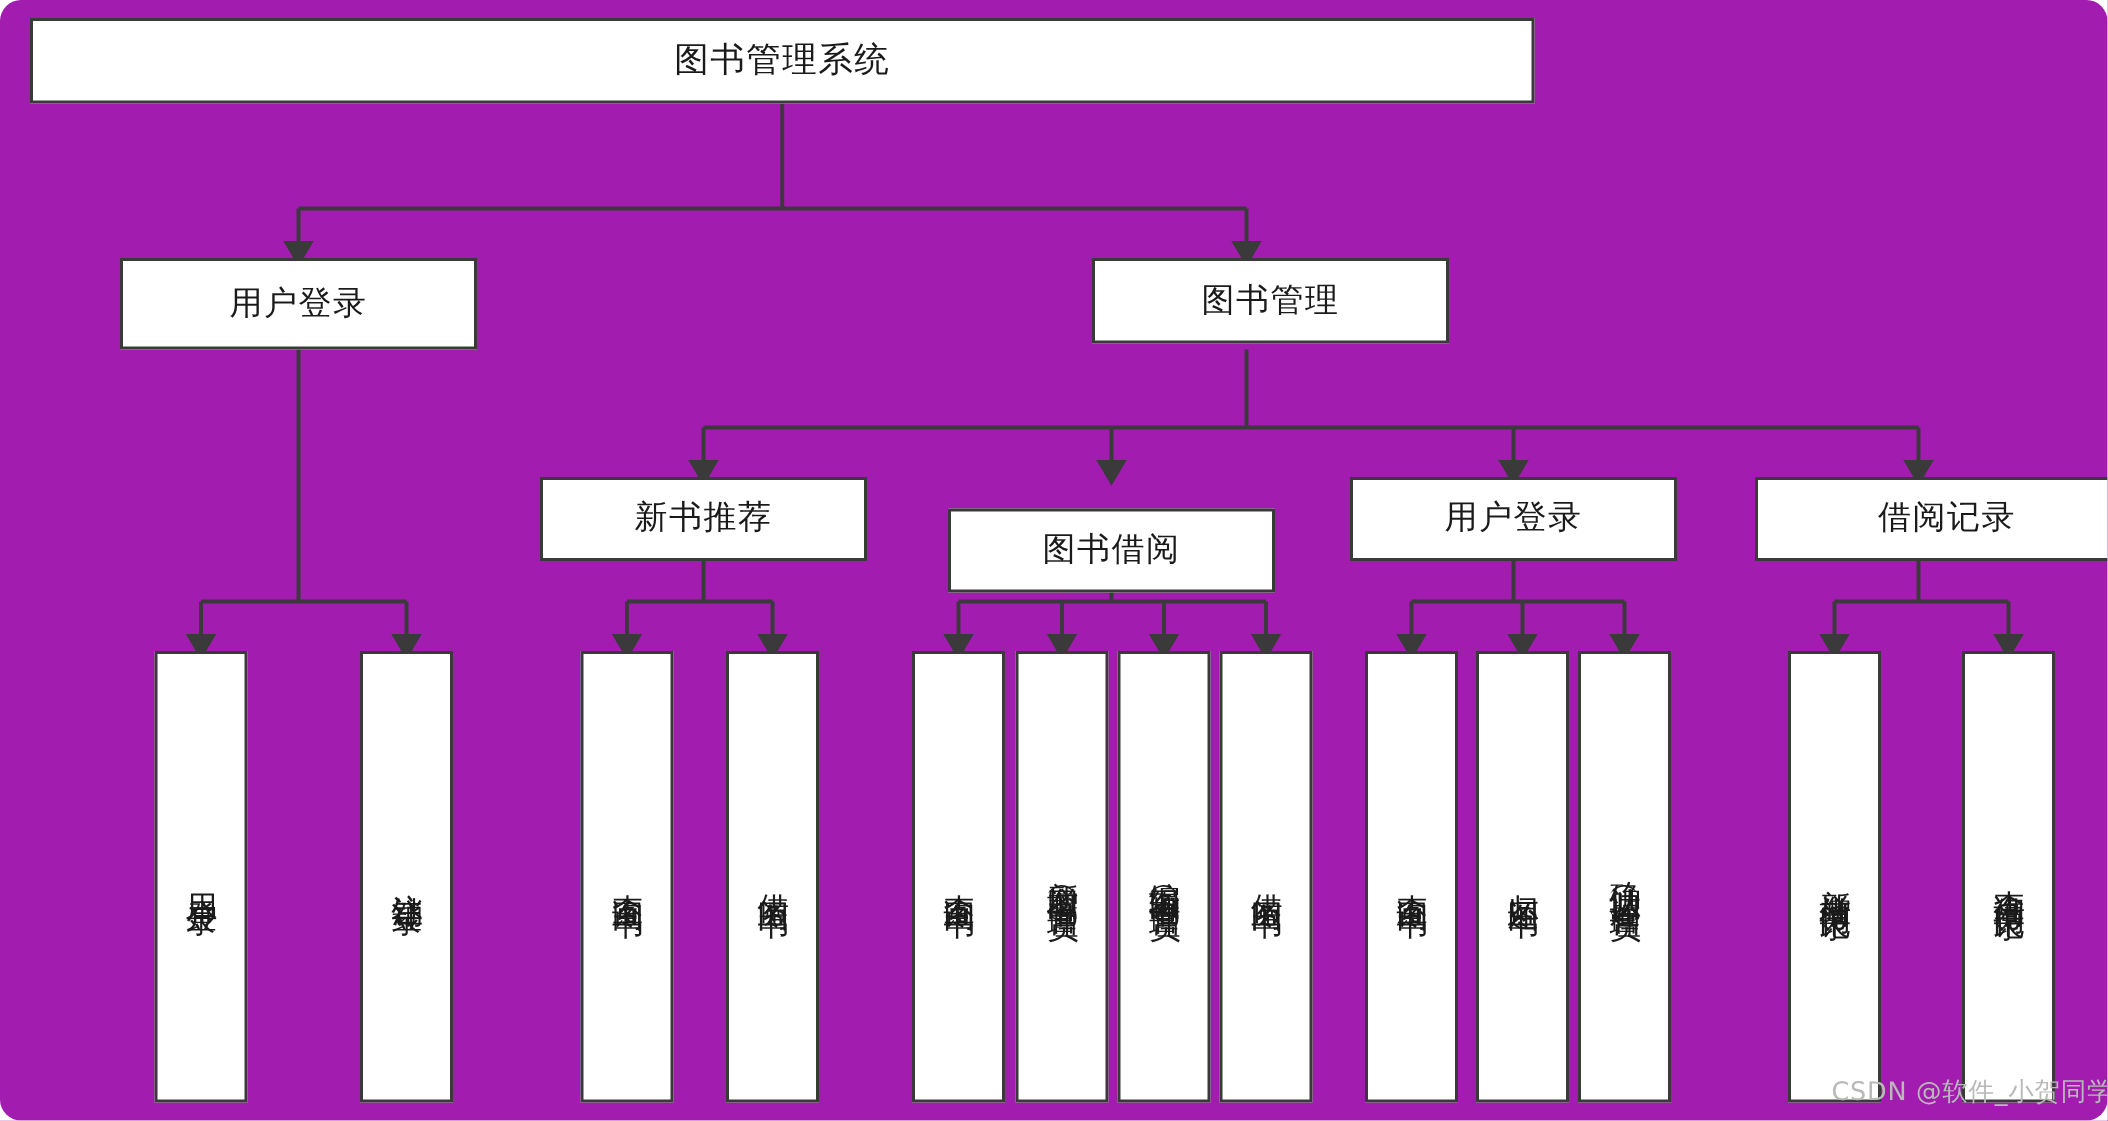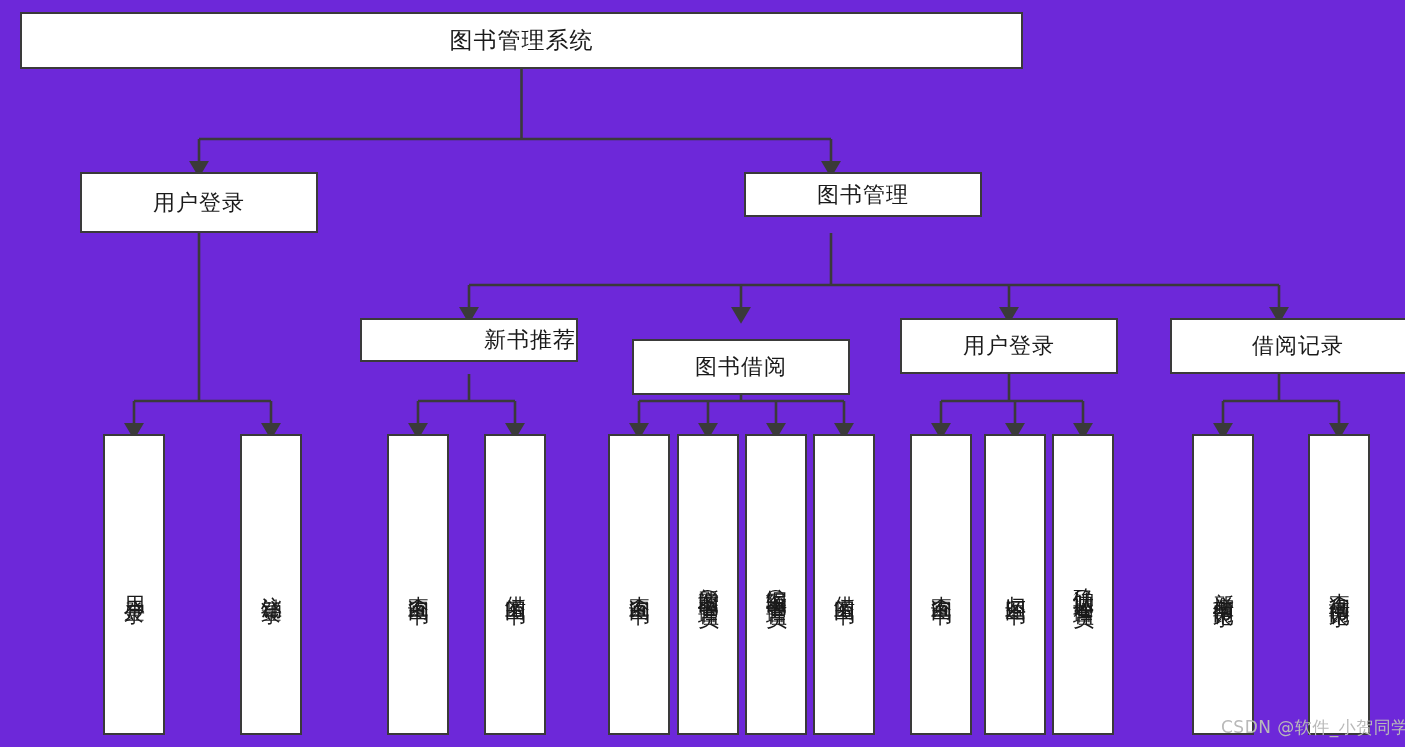--- a/index.html
+++ b/index.html
@@ -8,22 +8,23 @@
     padding: 0;
     background: #ffffff;
   }
   body {
     font-family: "DejaVu Sans", "Liberation Sans", sans-serif;
   }
   #canvas {
     position: relative;
     width: 1405px;
     height: 747px;
-    background: #6d28d9;
+    background: #a21caf;
     overflow: hidden;
+    border-radius: 14px;
   }
   svg.edges {
     position: absolute;
     left: 0;
     top: 0;
     width: 1405px;
     height: 747px;
     pointer-events: none;
   }
   .node {
@@ -121,24 +122,24 @@
       </g>
   </svg>
 
   <div id="node-layer">
       <div class="node horiz root" style="left: 20px; top: 12px; width: 1003px; height: 57px;">
         <span class="node-label">图书管理系统</span>
       </div>
       <div class="node horiz" style="left: 80px; top: 172px; width: 238px; height: 61px;">
         <span class="node-label">用户登录</span>
       </div>
-      <div class="node horiz" style="left: 744px; top: 172px; width: 238px; height: 45px;">
+      <div class="node horiz" style="left: 728px; top: 172px; width: 238px; height: 57px;">
         <span class="node-label">图书管理</span>
       </div>
-      <div class="node horiz" style="left: 360px; top: 318px; width: 218px; height: 44px; justify-content: flex-end;">
+      <div class="node horiz" style="left: 360px; top: 318px; width: 218px; height: 56px;">
         <span class="node-label">新书推荐</span>
       </div>
       <div class="node horiz" style="left: 632px; top: 318px; width: 218px; height: 56px; margin-top: 21px;">
         <span class="node-label">图书借阅</span>
       </div>
       <div class="node horiz" style="left: 900px; top: 318px; width: 218px; height: 56px;">
         <span class="node-label">用户登录</span>
       </div>
       <div class="node horiz" style="left: 1170px; top: 318px; width: 256px; height: 56px;">
         <span class="node-label">借阅记录</span>

